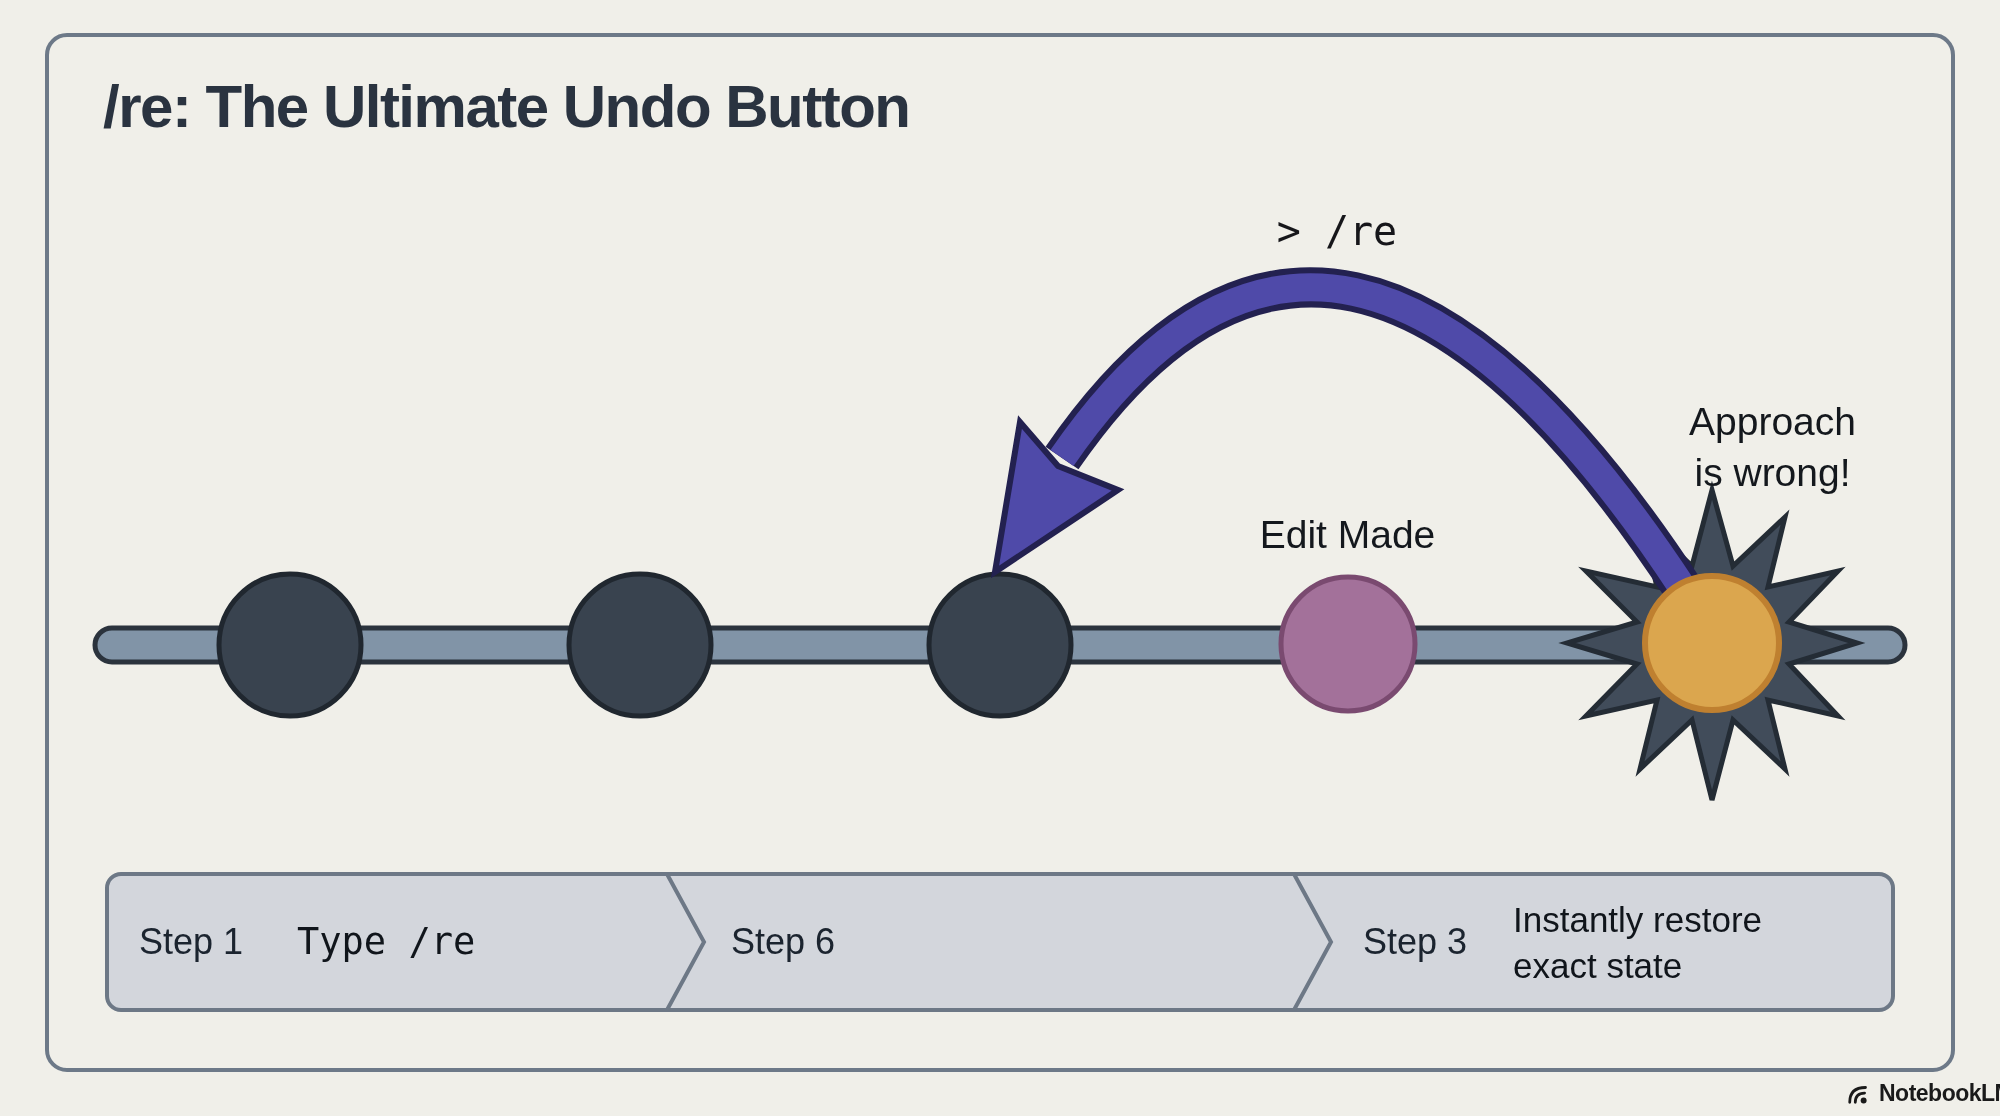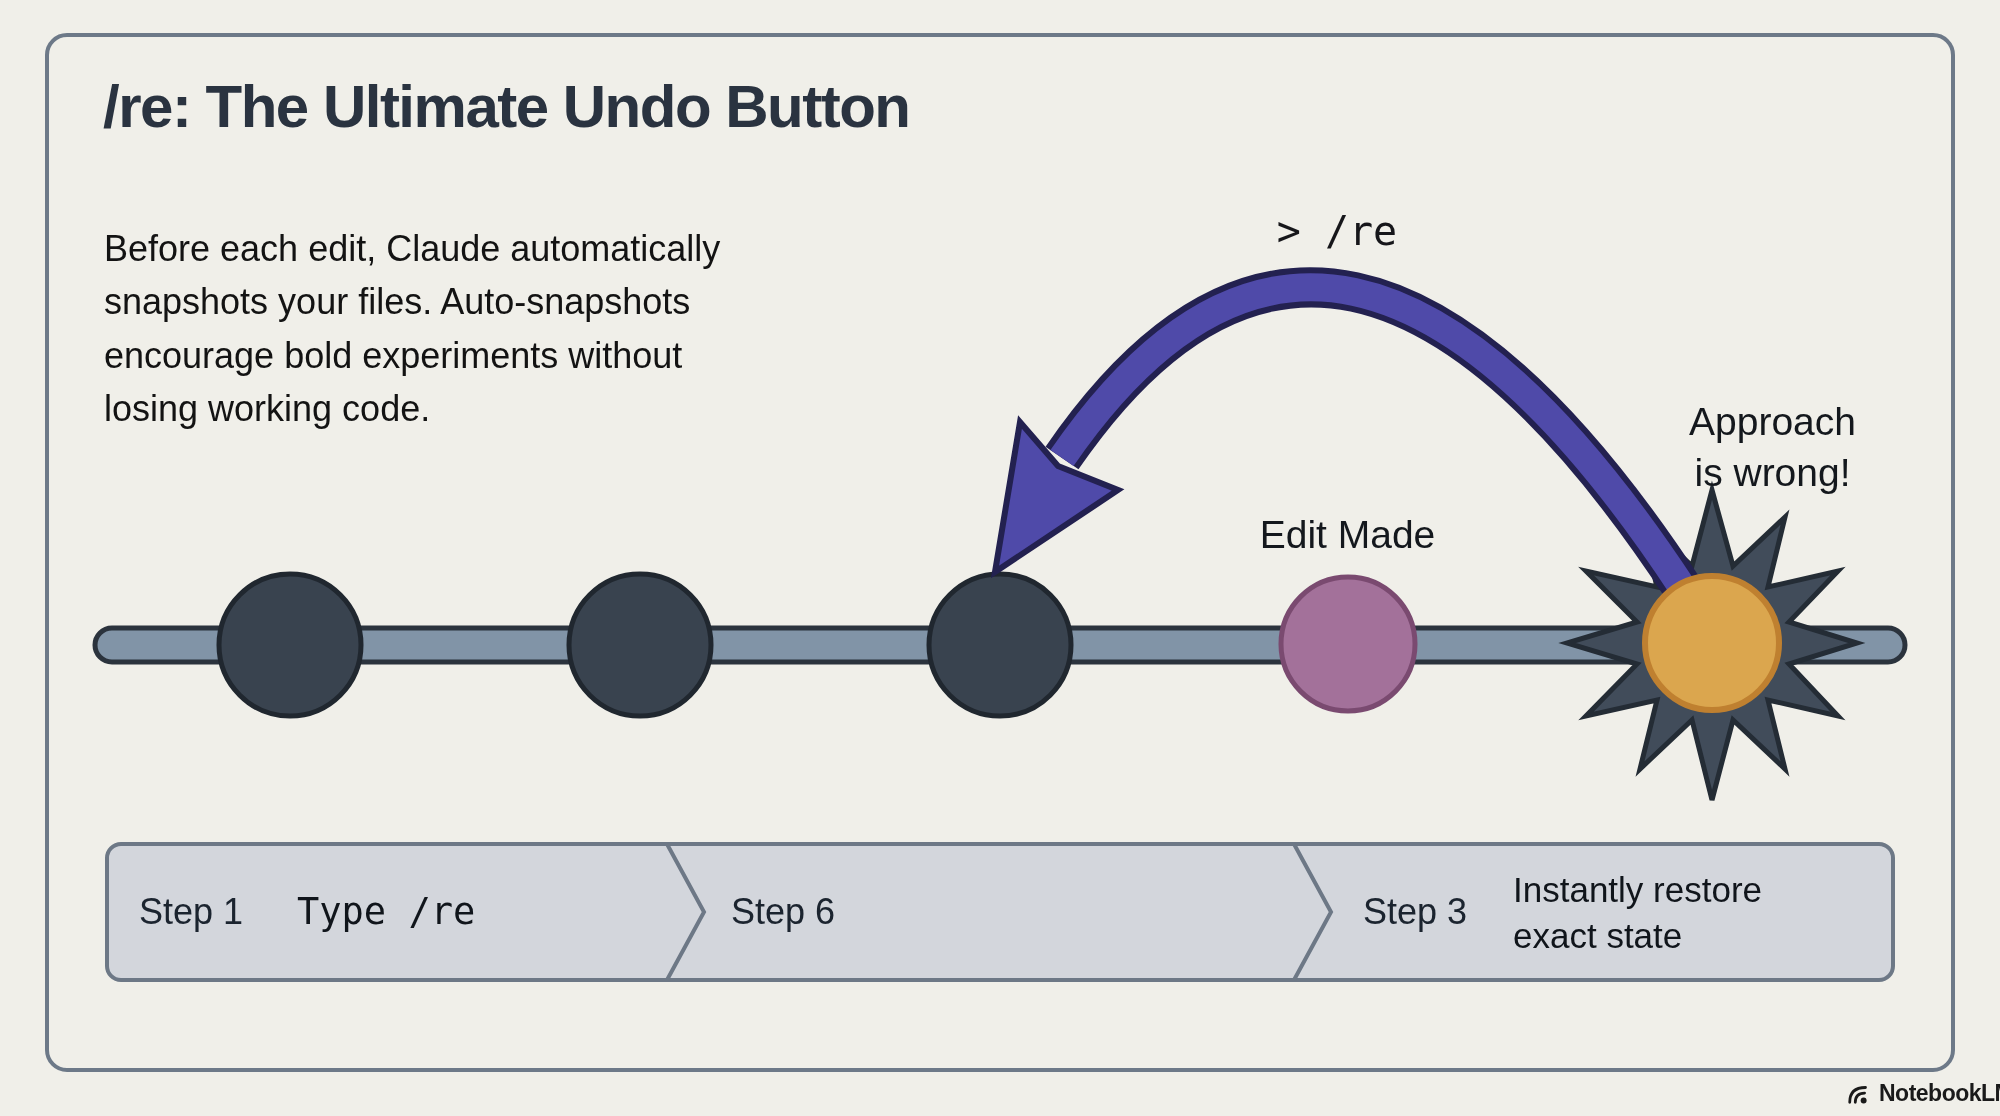--- a/index.html
+++ b/index.html
@@ -25,21 +25,21 @@
     font-family:"DejaVu Sans Mono",monospace;font-size:40px;font-weight:400;color:#16161a;
   }
   .diagram-svg{position:absolute;left:0;top:0;}
   .float-label{
     position:absolute;font-size:39px;color:#14181d;text-align:center;white-space:pre-line;
   }
   .label-approach{left:1640px;top:396px;width:265px;line-height:1.32;}
   .label-edit-made{left:1230px;top:513px;width:235px;}
   .label-snapshot{left:780px;top:730px;width:440px;line-height:1.38;}
   .step-bar{
-    position:absolute;left:105px;top:842px;width:1790px;height:140px;
+    position:absolute;left:105px;top:872px;width:1790px;height:140px;
     background:#d3d6dc;border:4px solid #6d7886;border-radius:16px;box-sizing:border-box;
   }
   .step-label{
     position:absolute;top:50%;transform:translateY(-50%);
     font-size:36px;color:#1b242f;
   }
   .step-desc{
     position:absolute;top:50%;transform:translateY(-50%);
     font-size:35px;line-height:1.3;color:#10151b;white-space:pre-line;
   }
@@ -52,24 +52,20 @@
 </style>
 </head>
 <body>
 
 <div class="canvas">
 
   <div class="frame"></div>
 
   <div class="page-title">/re: The Ultimate Undo Button</div>
 
-  <div class="description">Before each edit, Claude automatically
-snapshots your files. Auto-snapshots
-encourage bold experiments without
-losing working code.</div>
 
   <div class="command-label">&gt; /re</div>
 
   <svg class="diagram-svg" width="2000" height="1116" viewBox="0 0 2000 1116">
 
     <rect x="95" y="628" width="1810" height="34" rx="17" fill="#8194a7" stroke="#2b333d" stroke-width="5"></rect>
 
     <circle cx="290" cy="645" r="71" fill="#39434f" stroke="#20272f" stroke-width="5"></circle>
     <circle cx="640" cy="645" r="71" fill="#39434f" stroke="#20272f" stroke-width="5"></circle>
     <circle cx="1000" cy="645" r="71" fill="#39434f" stroke="#20272f" stroke-width="5"></circle>

